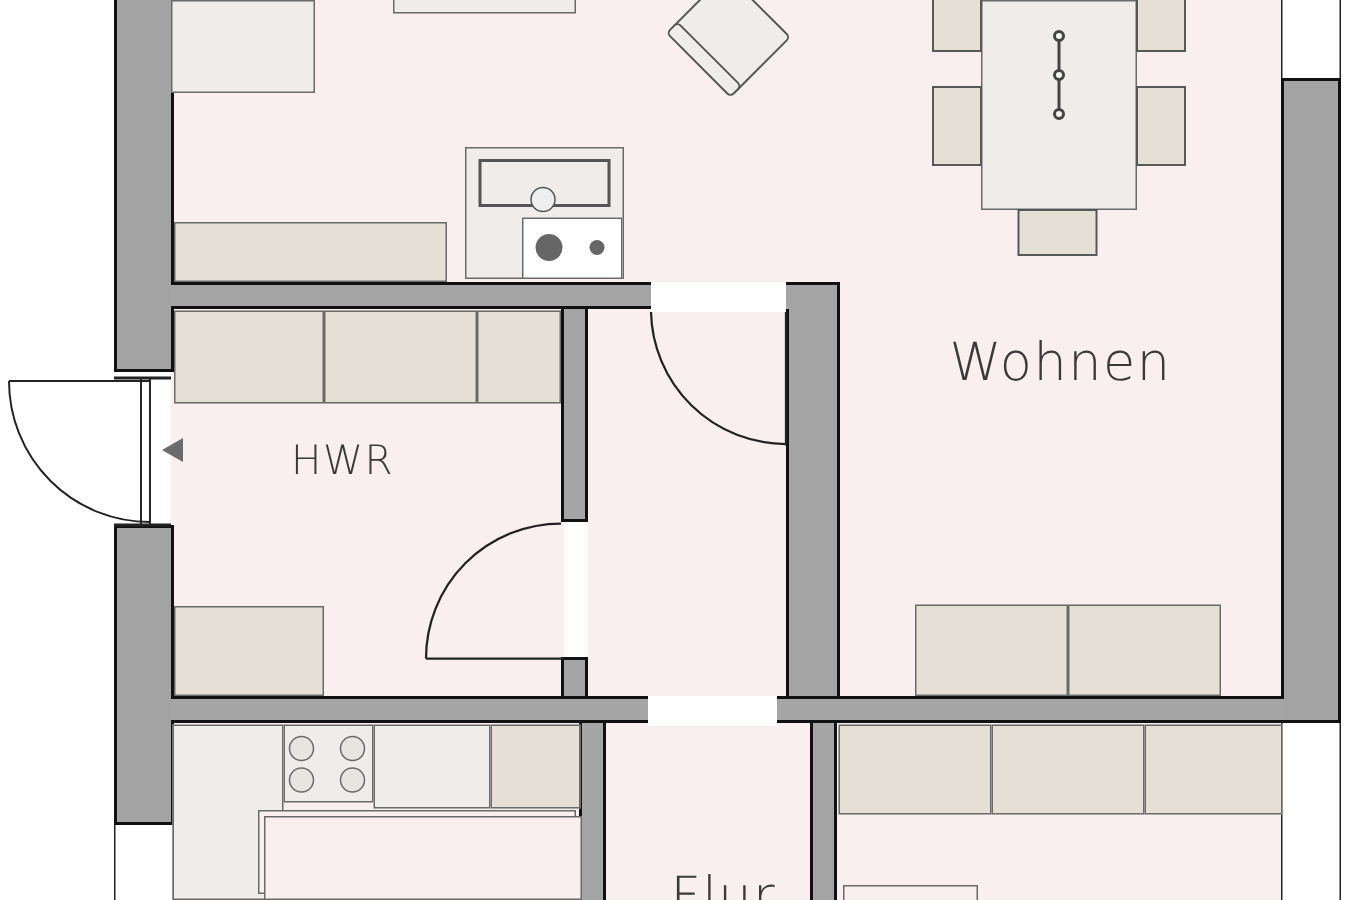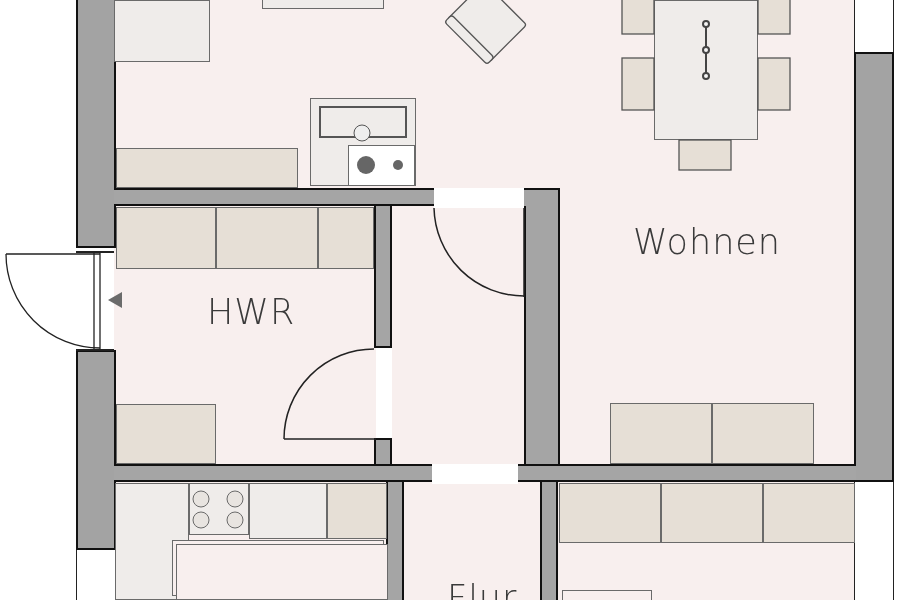--- a/index.html
+++ b/index.html
@@ -123,15 +123,15 @@
 
     <g stroke="#444" stroke-width="2" fill="#f5f5f5">
       <line x1="706" y1="24" x2="706" y2="78"></line>
       <circle cx="706" cy="24" r="3"></circle>
         <circle cx="706" cy="50" r="3"></circle>
         <circle cx="706" cy="76" r="3"></circle>
     </g>
   </svg>
 
   <div class="label" style="left:633px; top:222px; font-size:35px;">Wohnen</div>
-  <div class="label" style="left:207px; top:292px; font-size:35px;">HWR</div>
+  <div class="label" style="left:194px; top:292px; font-size:27px;">HWR</div>
   <div class="label" style="left:447px; top:578px; font-size:35px;">Flur</div>
 </div>
 
 </body></html>

